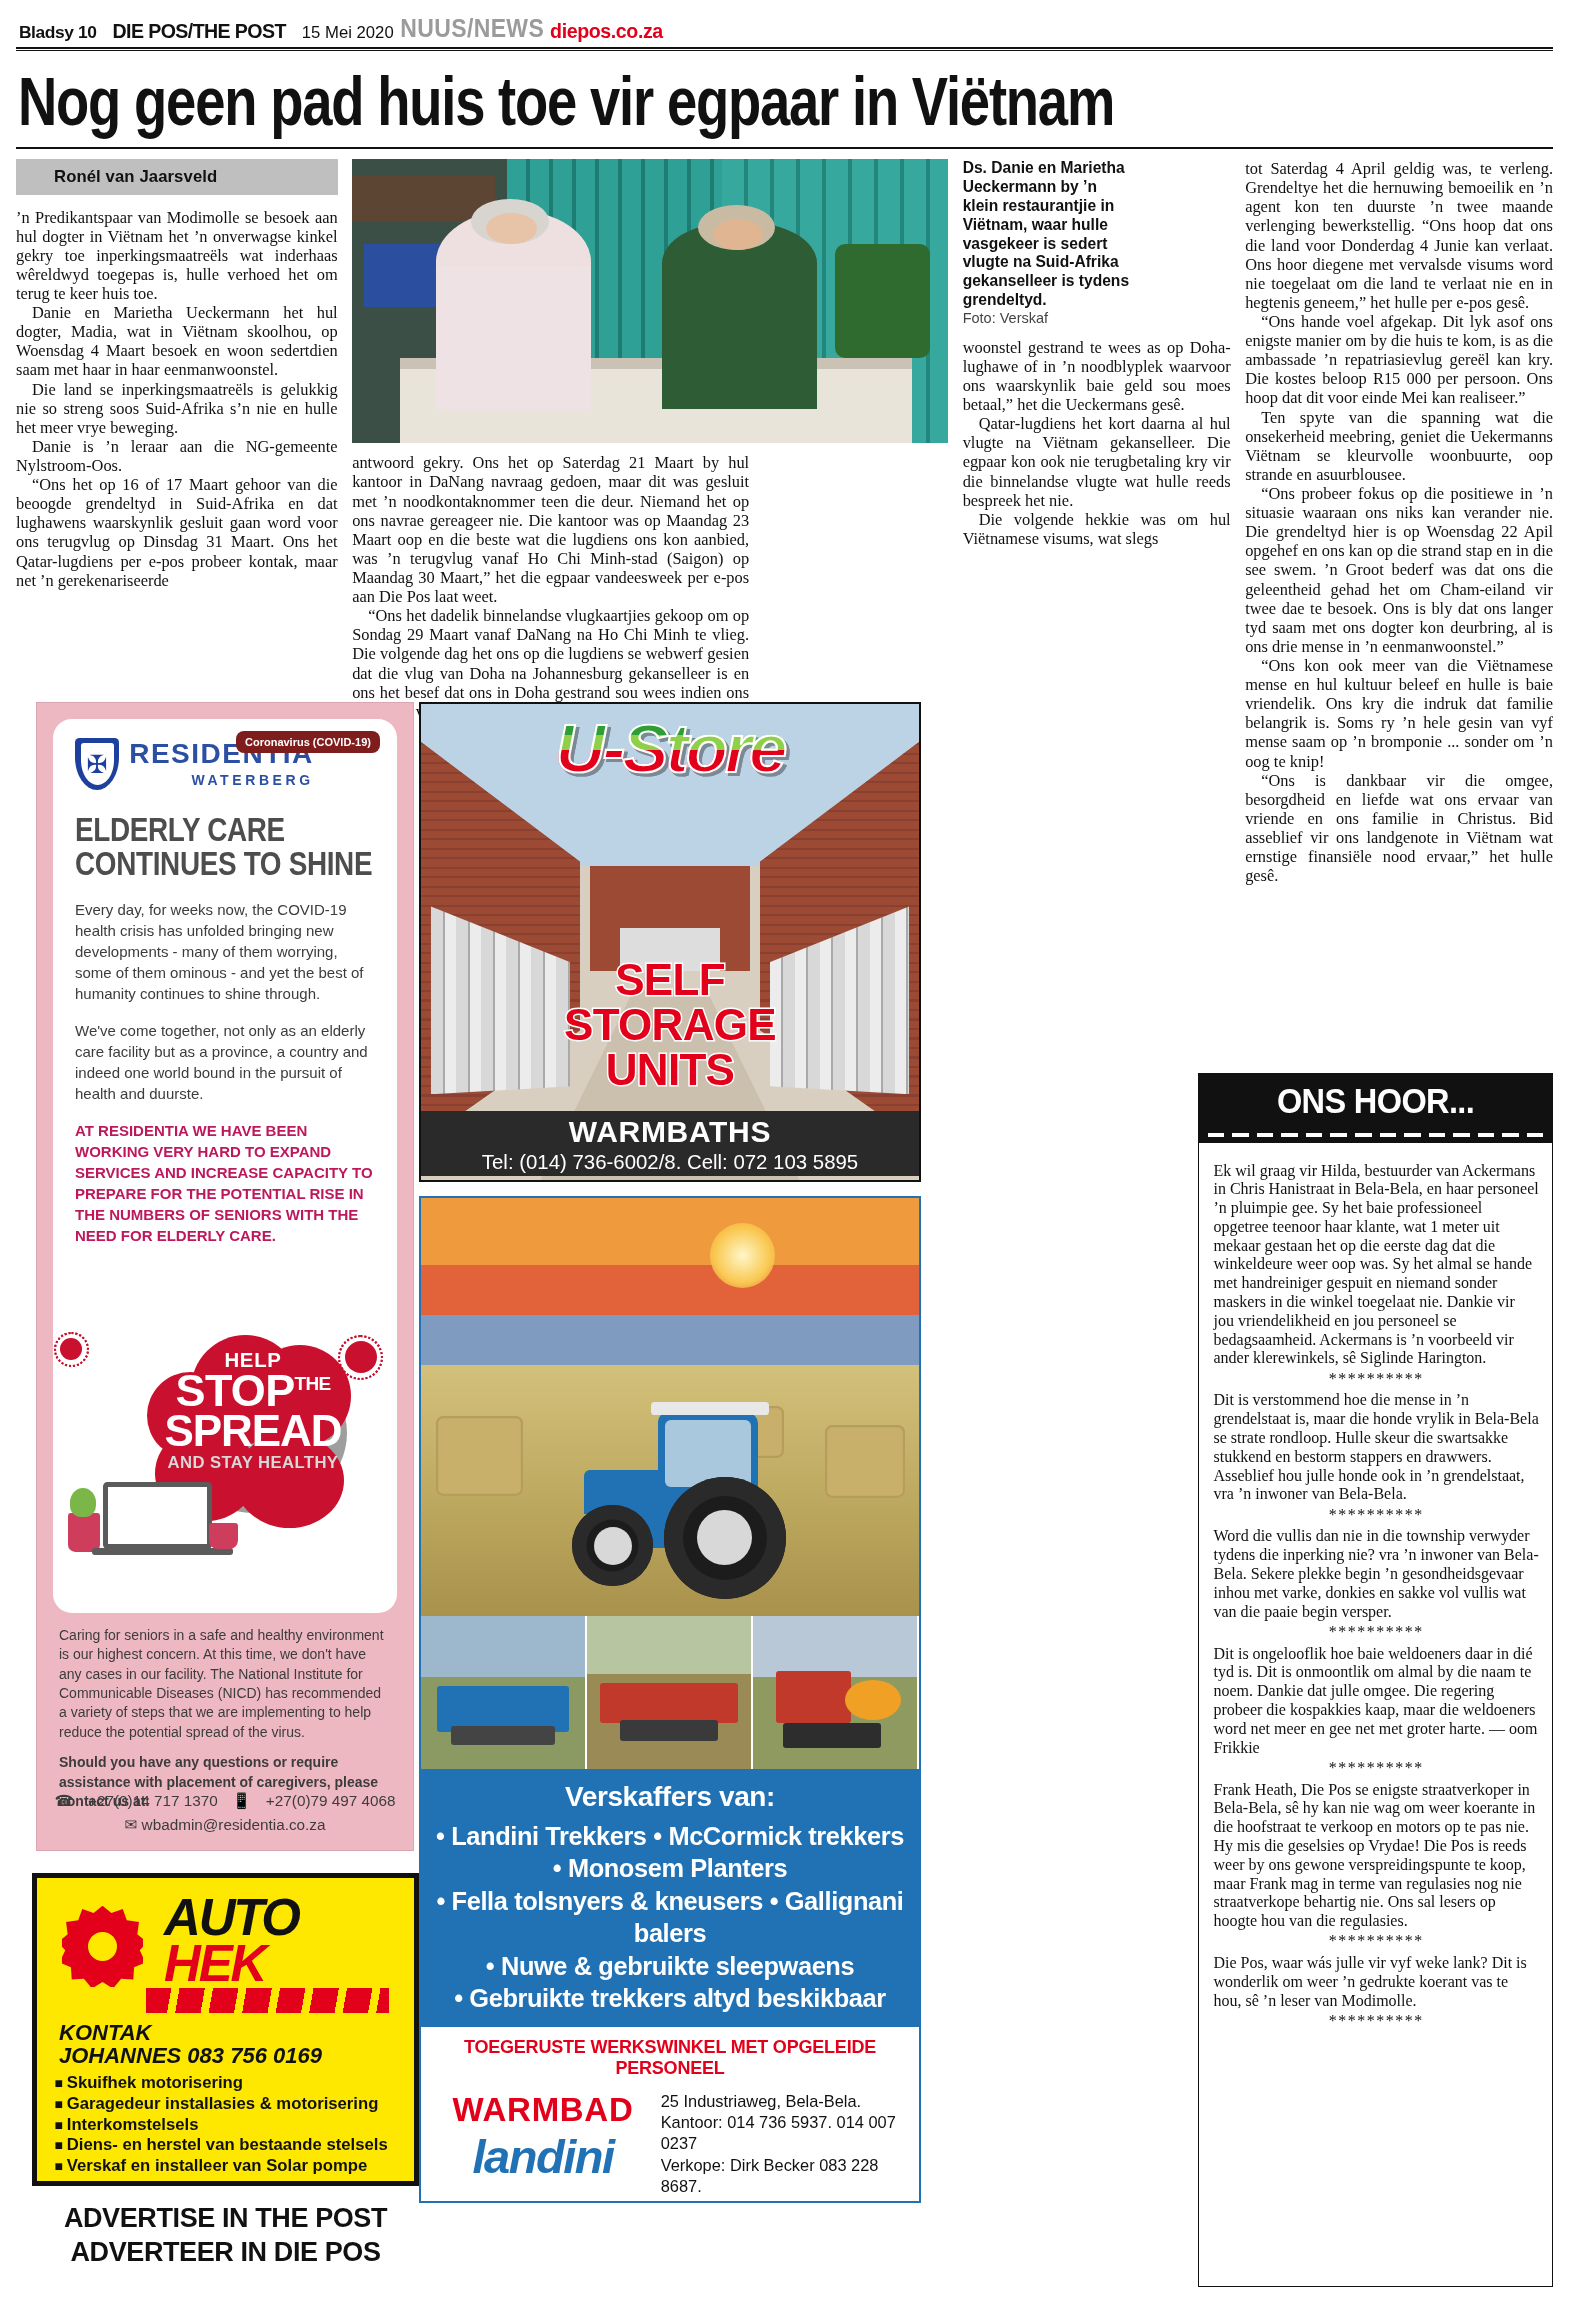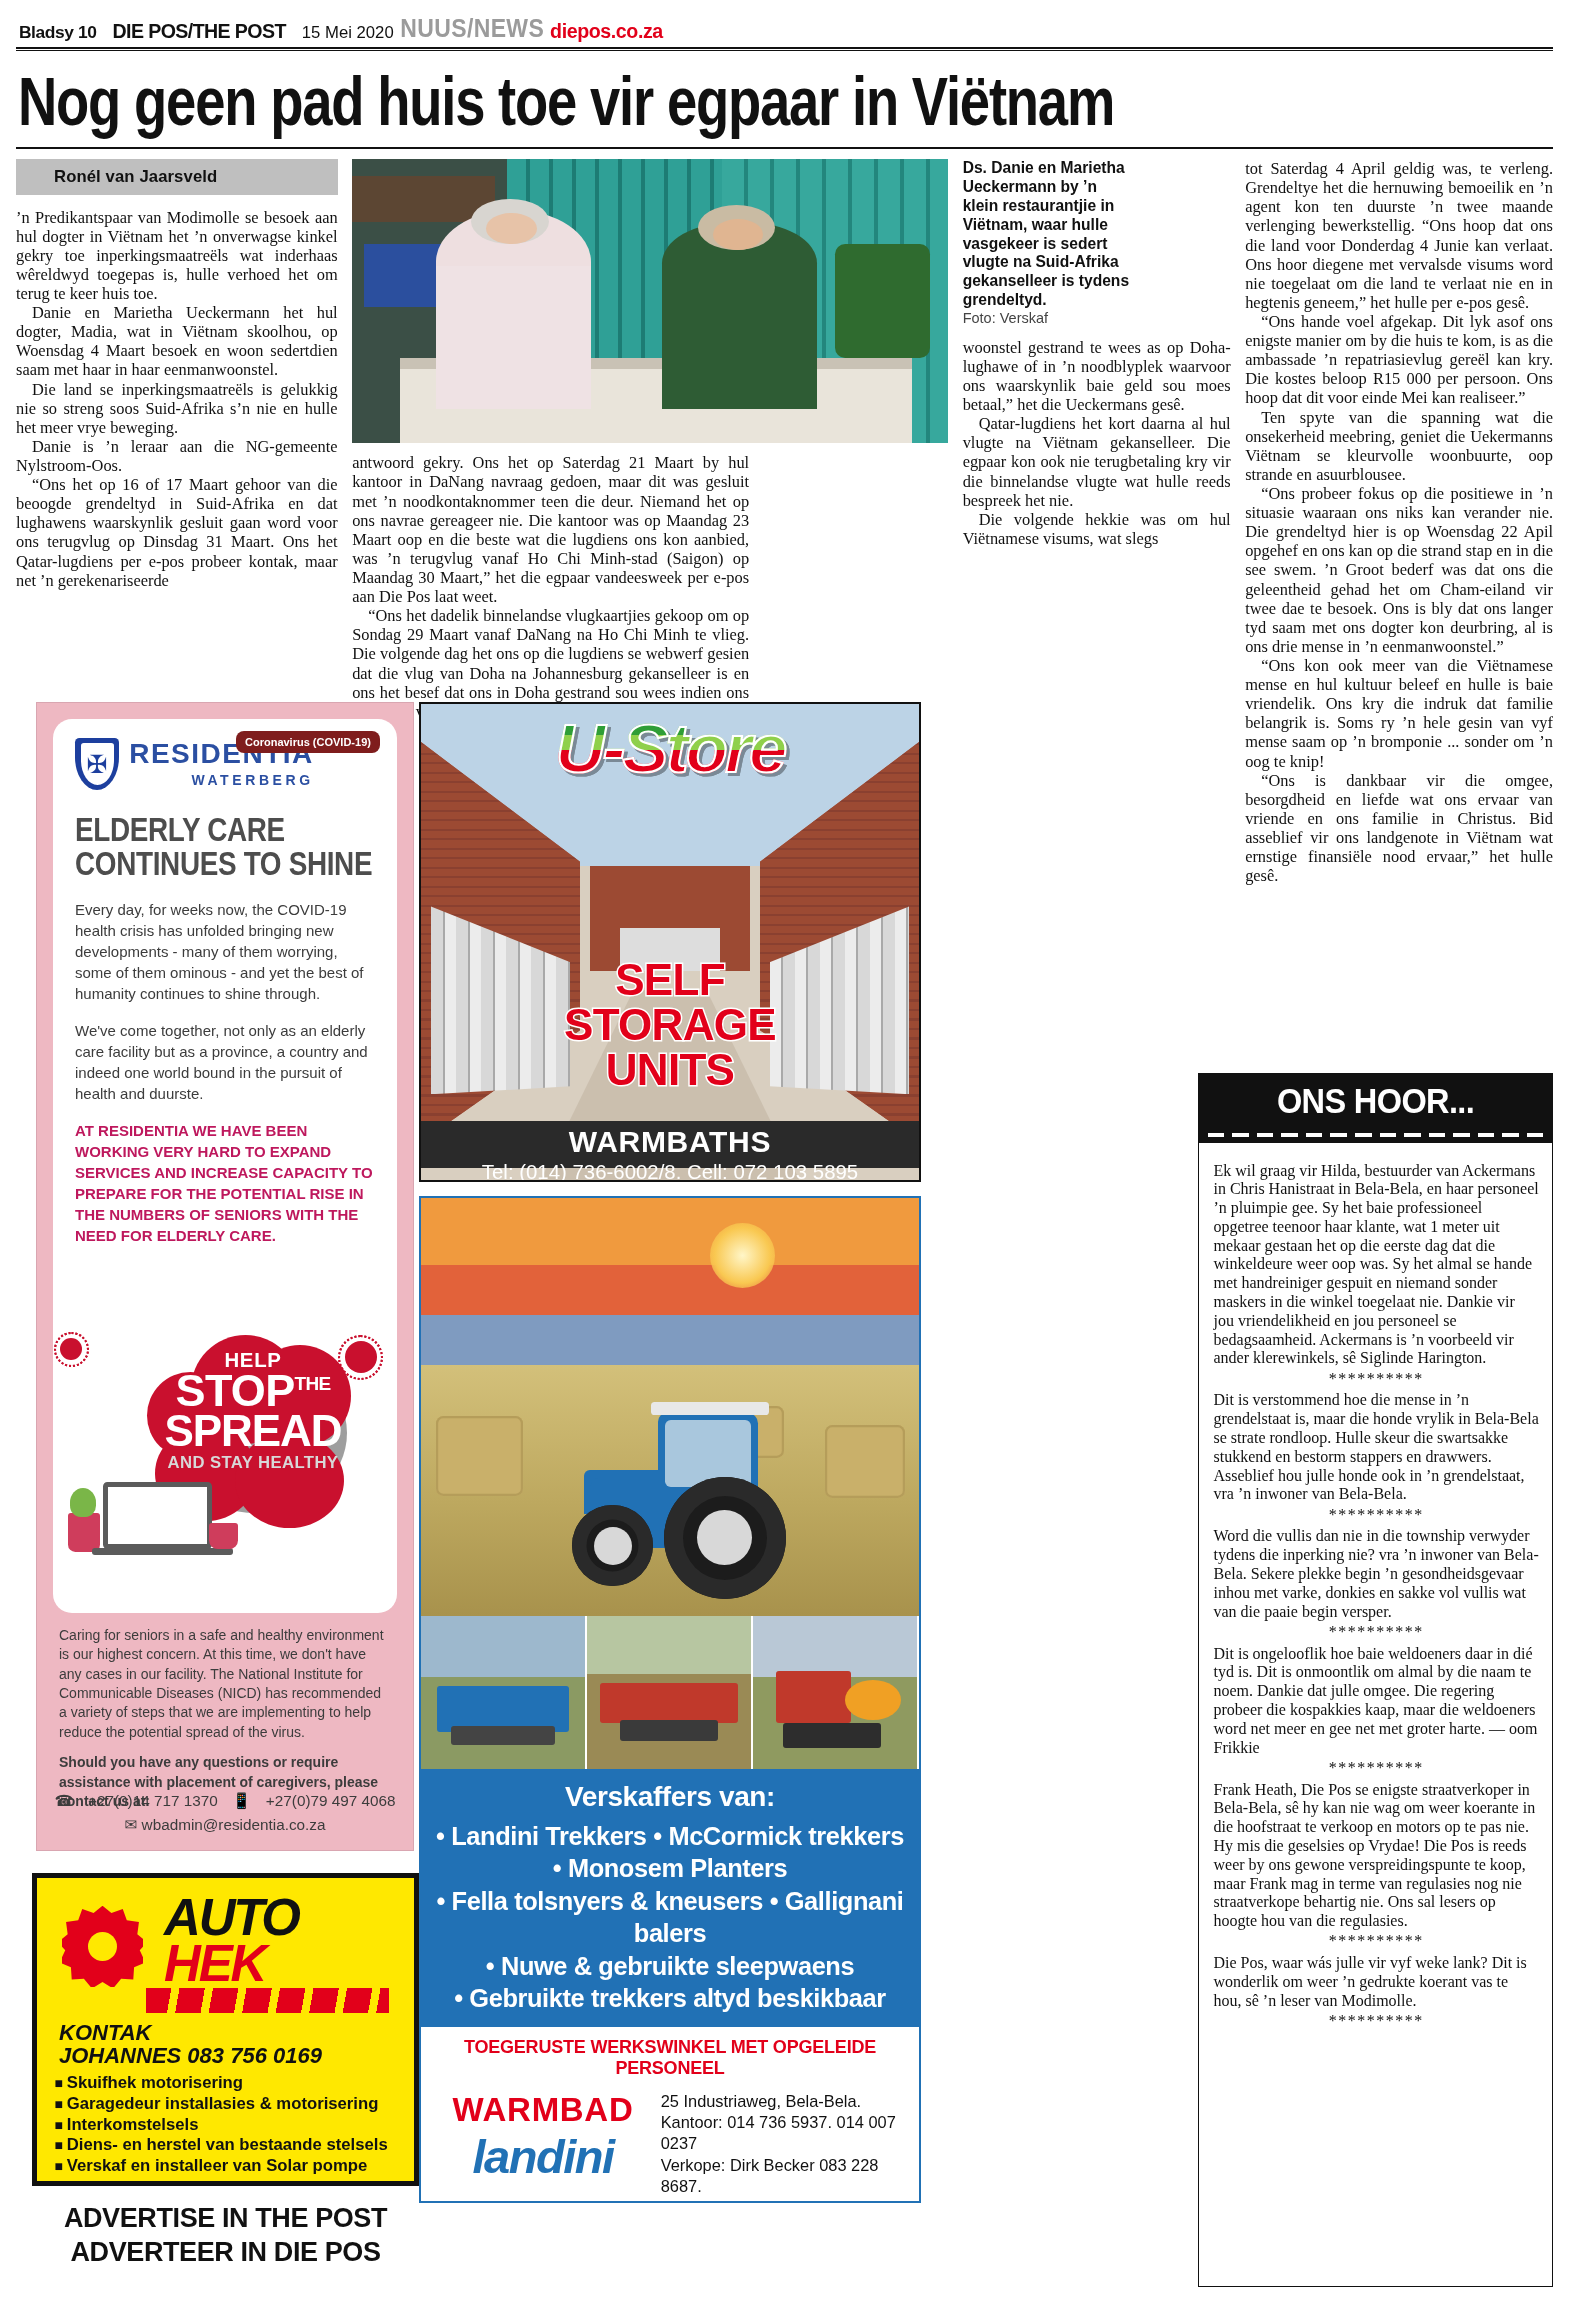--- a/index.html
+++ b/index.html
@@ -173,21 +173,21 @@
       font-family:"Liberation Sans", sans-serif; font-weight:bold; font-style:italic;
       font-size:69px; line-height:1; letter-spacing:-2.9px;
       background:linear-gradient(#2f9e36 0 30%, #8fd04a 30% 52%, #e2001a 52% 100%);
       -webkit-background-clip:text; background-clip:text; color:transparent;
       -webkit-text-stroke:2.2px #fff;
       filter:drop-shadow(3.6px 3.6px 0 rgba(0,0,0,.35)); }
   .ustore-mid { position:absolute; left:0; right:0; top:254px; text-align:center;
       font-family:"Liberation Sans", sans-serif; font-weight:bold; color:#e2001a;
       font-size:44px; line-height:1.02; -webkit-text-stroke:2.9px #fff;
       paint-order:stroke fill; letter-spacing:-0.7px; }
-  .ustore-bar { position:absolute; left:0; right:0; bottom:12px; height:47px; background:#2a2a2a;
+  .ustore-bar { position:absolute; left:0; right:0; bottom:4px; height:65px; background:#2a2a2a;
       color:#fff; text-align:center; font-family:"Liberation Sans", sans-serif; padding-top:4.4px; }
   .ustore-bar .t1 { font-weight:bold; font-size:30px; letter-spacing:0.7px; }
   .ustore-bar .t2 { font-size:20.4px; margin-top:1.5px; }
 
   
   .landini { position:absolute; left:419px; top:1196px; width:502px; height:1007px;
              border:2.2px solid #2171b5; overflow:hidden; background:#fff; }
   .tr-photo { position:absolute; left:0; right:0; top:0; height:418px; overflow:hidden;
               background:linear-gradient(#f09a3e 0 16%, #e2623a 16% 28%, #7f9bc0 28% 40%, #c8b878 40% 100%); }
   .sky-sun { position:absolute; left:58%; top:6%; width:65px; height:65px; border-radius:50%;

